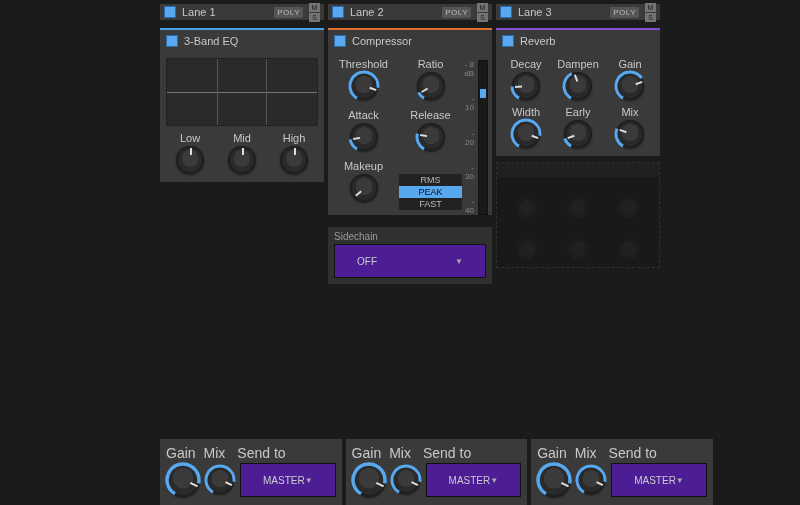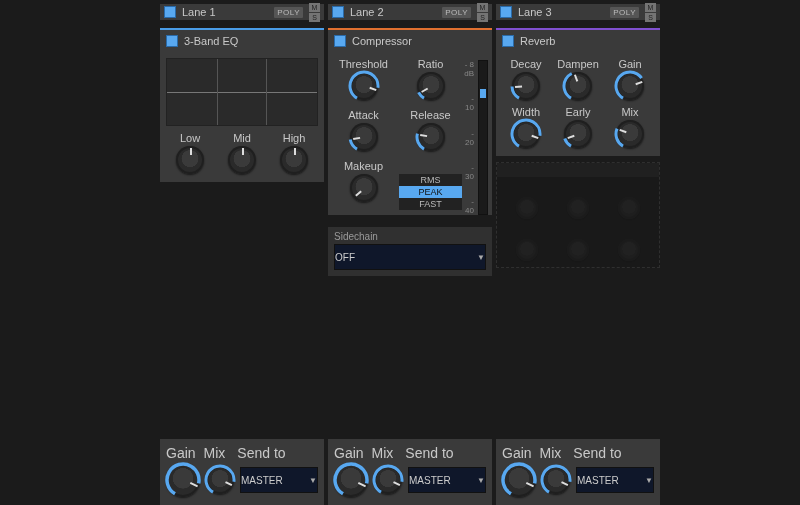--- a/index.html
+++ b/index.html
@@ -53,21 +53,21 @@
   .meter{grid-column:3;grid-row:1 / span 3;width:22px;height:155px;position:relative;align-self:stretch;margin-top:2px;}
   .meter-scale{position:absolute;right:14px;top:0;bottom:0;display:flex;flex-direction:column;justify-content:space-between;font-size:8px;color:#888;text-align:right;}
   .meter-bar{position:absolute;right:0;top:0;bottom:0;width:10px;background:#1a1a1a;border:1px solid #111;}
   .meter-fill{position:absolute;left:1px;right:1px;background:var(--bright-blue);}
   .makeup-cell{grid-column:1;}
   .mode-cell{grid-column:2;display:flex;flex-direction:column;align-items:stretch;gap:0;margin-top:14px;}
   .mode-opt{font-size:9px;text-align:center;padding:1px 0;background:#222;color:#bbb;cursor:pointer;}
   .mode-opt.sel{background:var(--bright-blue);color:#111;}
   .sc-row{background:var(--panel-dark);margin-top:12px;padding:4px 6px 6px 6px;}
   .sc-label{font-size:10px;color:var(--text-dim);margin-bottom:2px;}
-  .dropdown{height:26px;background:#0f172a;border:1px solid #111;display:flex;align-items:center;justify-content:space-between;padding:0 0;font-size:10px;color:#ccc;cursor:pointer;}
+  .dropdown{height:34px;background:#4c1d95;border:1px solid #111;display:flex;align-items:center;justify-content:space-between;padding:0 22px;font-size:10px;color:#ccc;cursor:pointer;}
   .dropdown .caret{font-size:8px;color:#aaa;}
   .rev-grid{display:grid;grid-template-columns:repeat(3,1fr);row-gap:6px;justify-items:center;}
   .ghost{border:1px dashed #555;background:rgba(0,0,0,0.15);margin-top:6px;padding:6px 4px;opacity:0.35;}
   .ghost .knob{opacity:0.7;}
   .ghost-head{height:14px;background:#2a2a2a;margin:-6px -4px 6px -4px;}
   .footer{position:absolute;left:0;right:0;bottom:0;display:flex;gap:4px;}
   .foot-lane{flex:1;background:var(--panel);padding:6px 6px 8px 6px;}
   .foot-labels{display:flex;gap:8px;margin-bottom:2px;}
   .foot-labels span{font-size:14px;}
   .foot-knobs{display:flex;align-items:center;gap:6px;}

